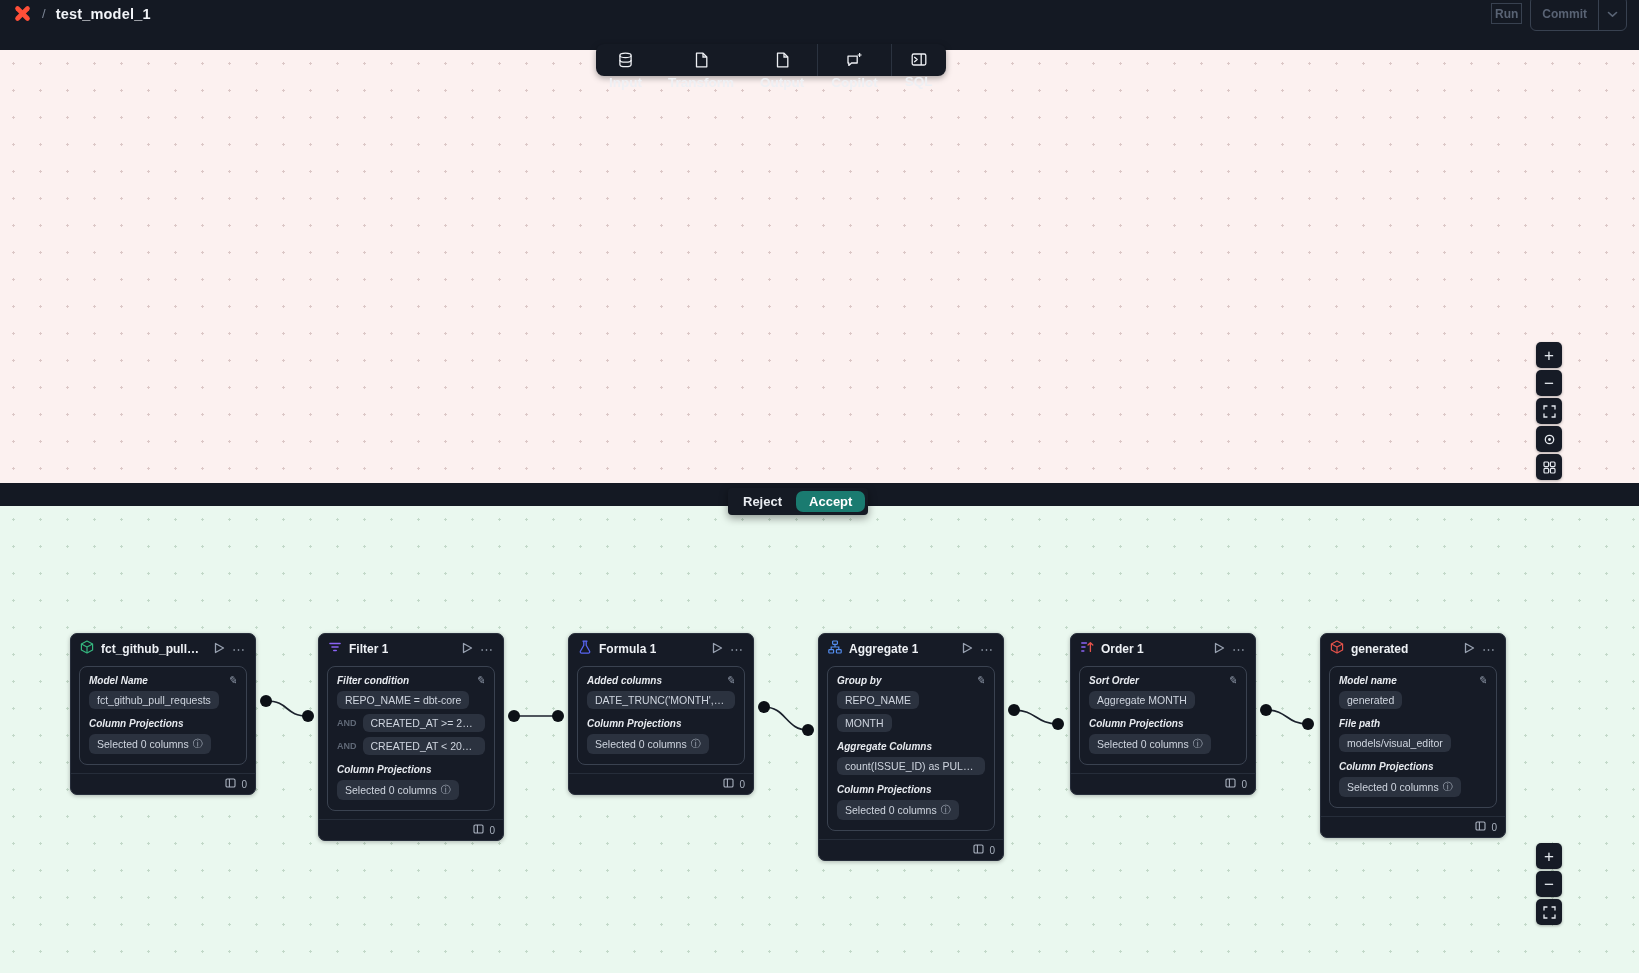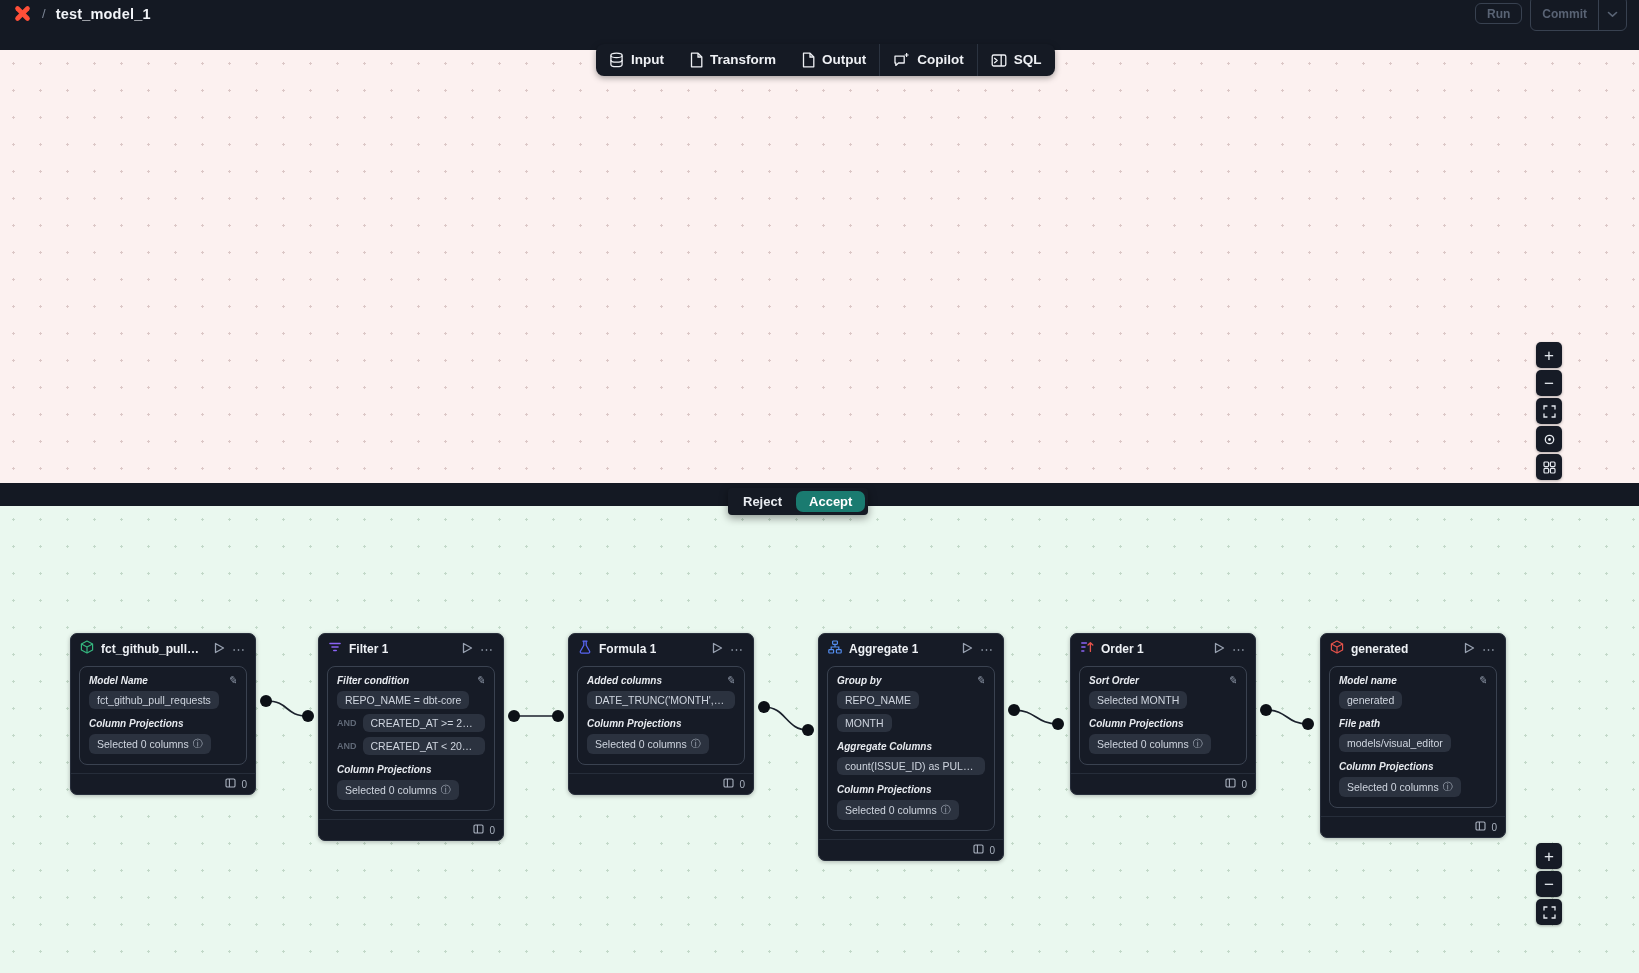--- a/index.html
+++ b/index.html
@@ -7,22 +7,22 @@
     font-family:"Liberation Sans", sans-serif; }
   #app { position:relative; width:1639px; height:973px; }
 
   
   .topbar { position:absolute; left:0; top:0; width:1639px; height:27px;
     background:#141923; display:flex; align-items:center; padding:0 12px; gap:10px; z-index:40; }
   .logo { width:20px; height:20px; display:flex; align-items:center; justify-content:center; cursor:pointer; }
   .crumb-sep { color:#7d8696; font-size:13px; }
   .doc-title { color:#f2f4f8; font-size:14.5px; font-weight:700; letter-spacing:.2px; }
   .topbar-right { margin-left:auto; display:flex; align-items:center; gap:8px; }
-  .tb-btn { height:21px; display:flex; align-items:center; padding:0 11px;
-    border:1px solid #384150; border-radius:6px; color:#596374; font-size:12px;
+  .tb-btn { height:21px; display:flex; align-items:center; padding:0 3px;
+    border:1px solid #384150; border-radius:0; color:#596374; font-size:12px;
     font-weight:700; background:transparent; cursor:default; }
   .tb-split { height:35px; display:flex; align-items:stretch; border:1px solid #384150;
     border-radius:6px; color:#596374; font-size:12px; font-weight:700; overflow:hidden; }
   .tb-split .seg { display:flex; align-items:center; padding:0 11px; }
   .tb-split .seg.caret { border-left:1px solid #384150; padding:0 8px; }
 
   
   .vbar { position:absolute; left:0; width:1639px; height:23px; display:flex; align-items:center;
     padding:0 8px; font-size:12.5px; z-index:30; }
   .vbar.current { top:27px; background:#45262b; color:#f0a6a9; }
@@ -32,22 +32,22 @@
   .canvas { position:absolute; left:0; width:1639px; }
   .canvas.cur { top:50px; height:433px; background-color:#fcf1f0;
     background-image:radial-gradient(#dcc8c7 1px, transparent 1.3px); background-size:27px 27px; }
   .canvas.neo { top:506px; height:467px; background-color:#eaf8ef;
     background-image:radial-gradient(#c3d9c9 1px, transparent 1.3px); background-size:27px 27px; }
 
   
   .toolbar { position:absolute; left:596px; top:44px; height:32px; z-index:50;
     background:#151a24; border-radius:8px; display:flex; align-items:center;
     box-shadow:0 2px 6px rgba(0,0,0,.35); color:#eef0f4; }
-  .tool-item { display:flex; gap:7px; padding:8px 13px; height:100%;
-    font-size:13.5px; font-weight:600; cursor:pointer; white-space:nowrap; }
+  .tool-item { display:flex; align-items:center; gap:7px; padding:8px 13px; height:100%;
+    font-size:13.5px; font-weight:600; cursor:pointer; white-space:nowrap;flex-direction:column; }
   .tool-sep { width:1px; height:100%; background:#2b3340; }
   .ticon { display:flex; align-items:center; }
 
   
   .diffbox { position:absolute; left:728px; top:488px; z-index:60; background:#151a24;
     border-radius:4px; padding:3px; display:flex; align-items:center; gap:2px;
     box-shadow:0 3px 8px rgba(0,0,0,.4); }
   .btn-reject { color:#e9ecf1; font-size:13px; font-weight:600; padding:3px 12px;
     border-radius:6px; cursor:pointer; background:transparent; }
   .btn-accept { color:#fff; font-size:13px; font-weight:700; padding:3px 13px;
@@ -472,21 +472,21 @@
       </span>
     </div>
     <div class="panel">
       <div class="sec">
         <div class="lblrow">
           <span class="lbl">Sort Order</span>
           <span class="pencil">✎</span>
         </div>
         <div class="prow">
             <span class="pill">
-              <span class="ptxt">Selected MONTH</span>
+              <span class="ptxt">Aggregate MONTH</span>
             </span>
           </div>
       </div>
       <div class="sec">
         <div class="lblrow">
             <span class="lbl">Column Projections</span>
           </div>
         <div class="prow">
             <span class="pill">
               <span class="ptxt">Selected 0 columns</span>

